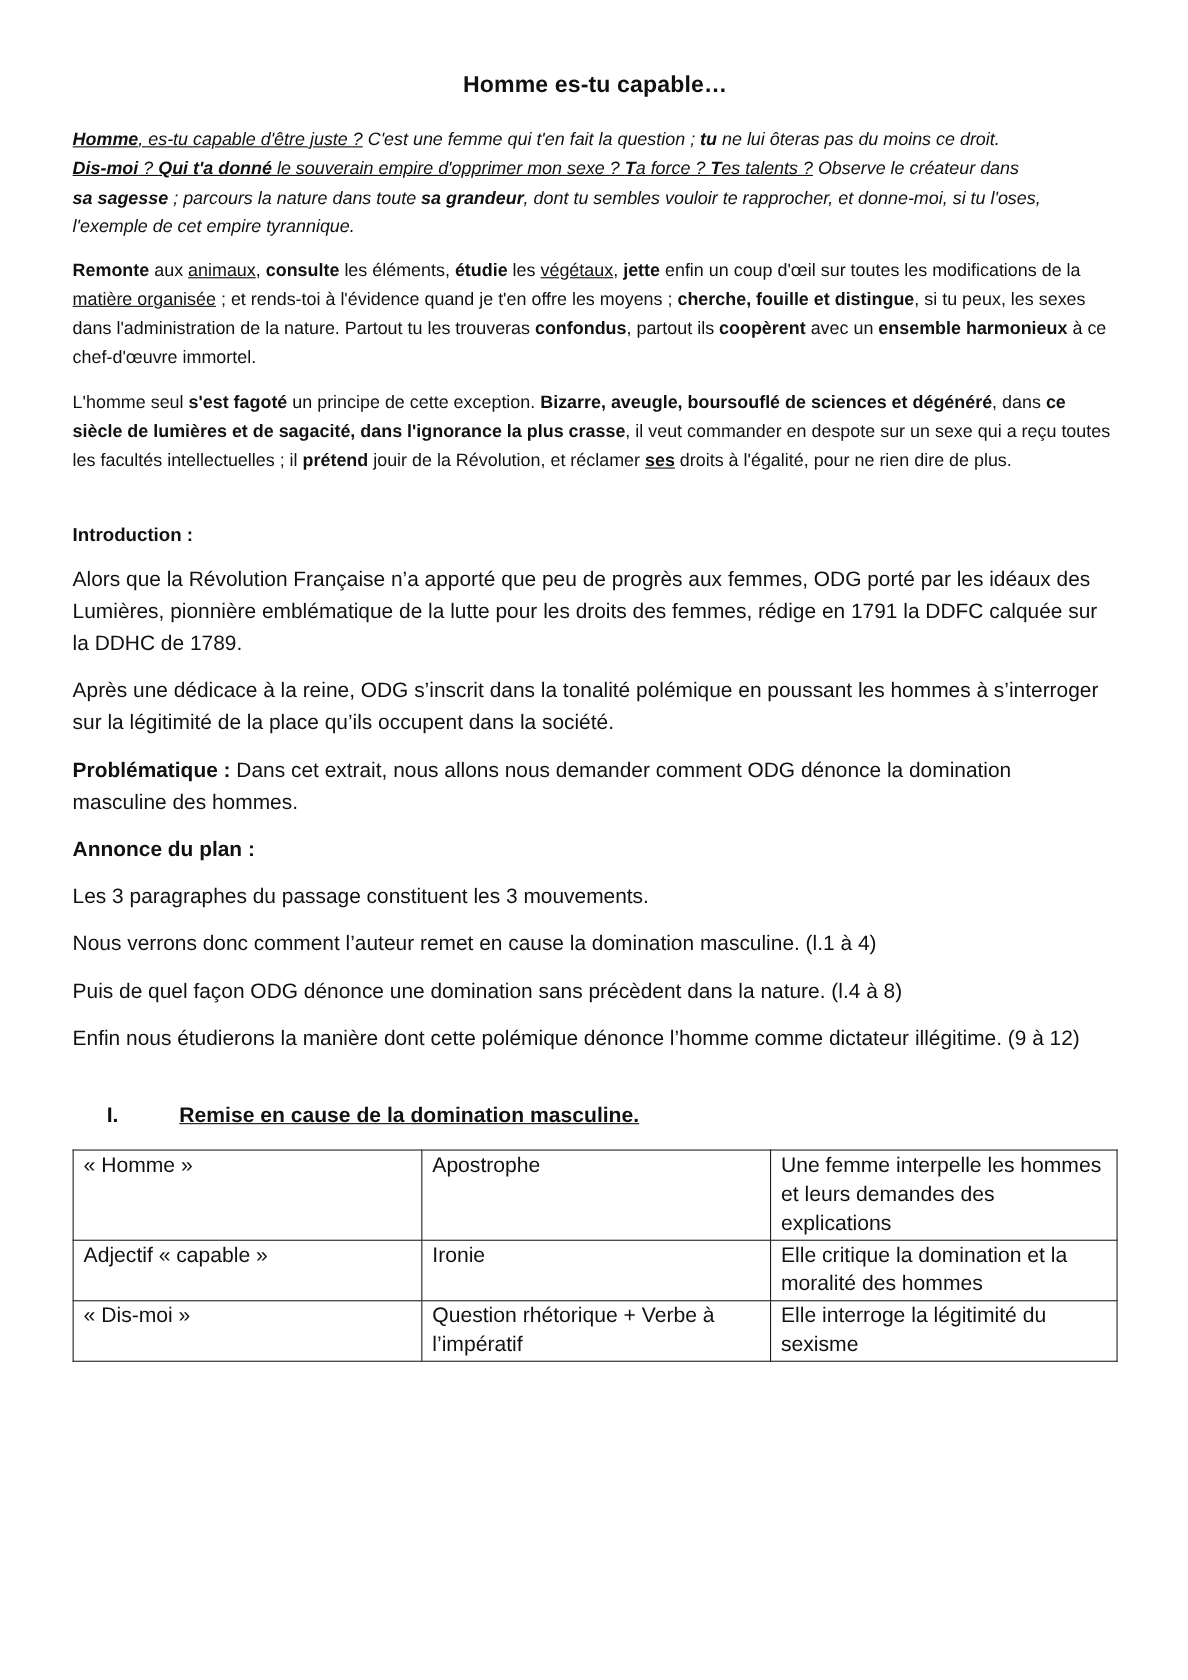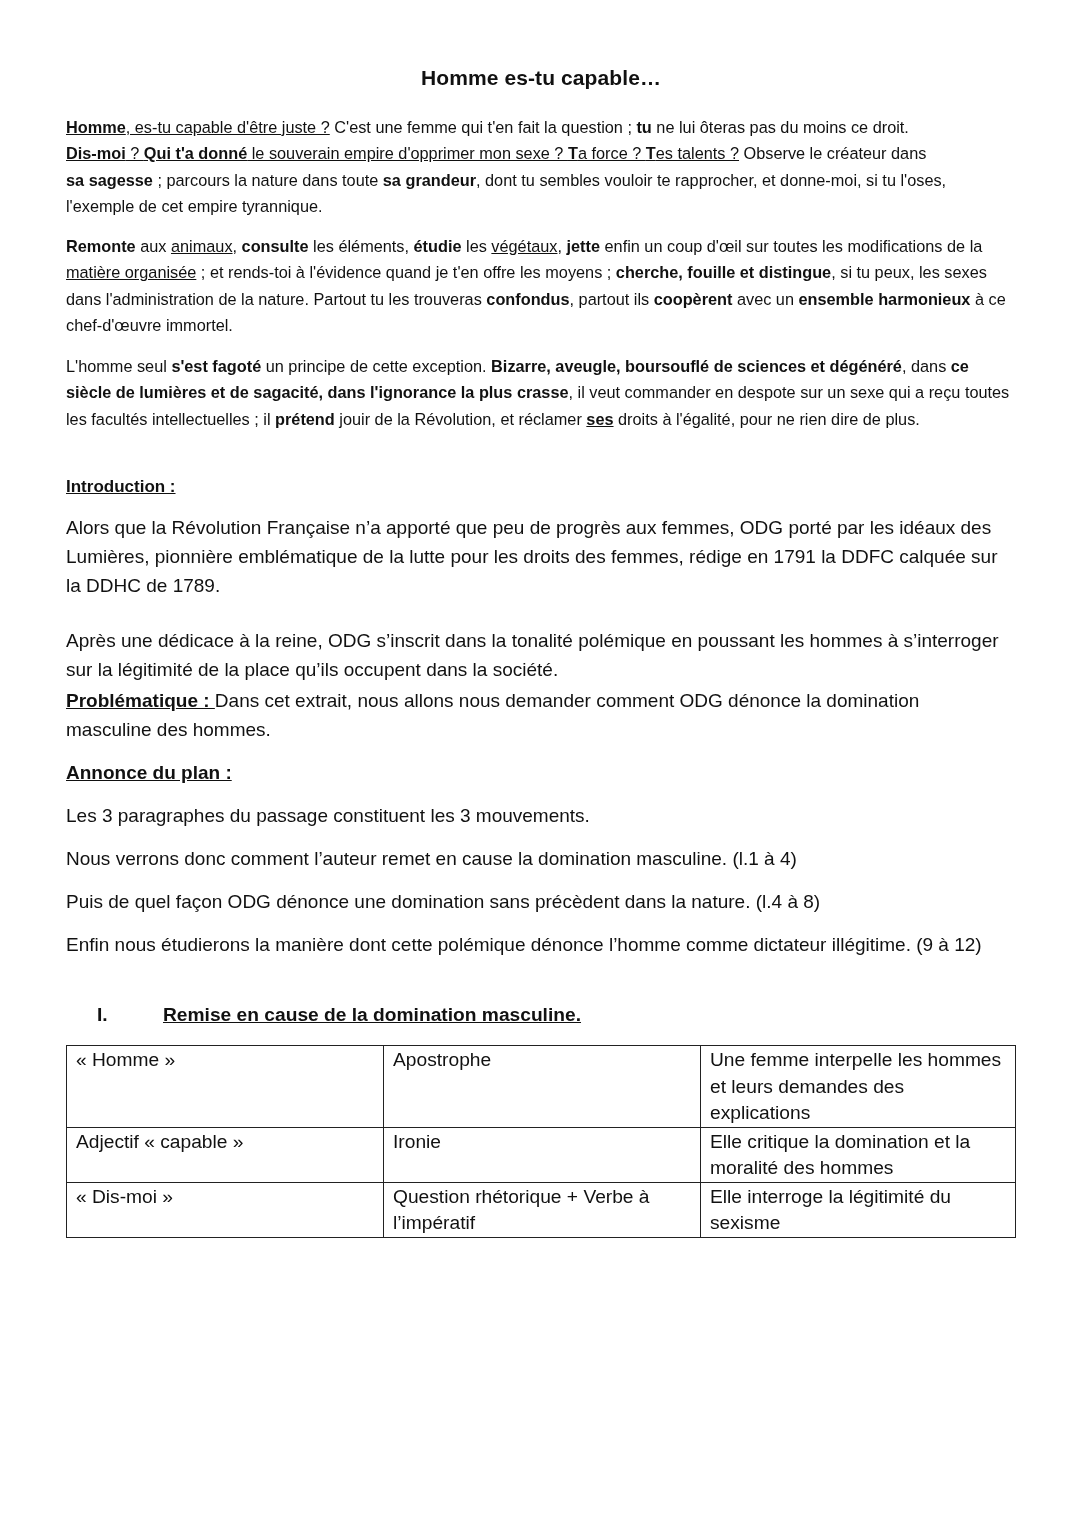--- a/index.html
+++ b/index.html
@@ -12,21 +12,21 @@
     .title {
       position: absolute; left: 0; width: 950px; top: 66px;
       text-align: center; font-weight: bold; font-size: 21px; letter-spacing: 0.1px;
     }
     .excerpt { position: absolute; left: 0; width: 950px; font-size: 16.3px; line-height: 26.3px; }
     .excerpt p { margin: 0; }
     .u { text-decoration: underline; }
     .b { font-weight: bold; }
     .body-lg { position: absolute; left: 0; width: 935px; font-size: 19px; line-height: 29px; }
     .body-lg p { margin: 0; }
-    .heading { font-weight: bold; text-decoration: underline; }
+    .heading { font-weight: bold; }
     .section-h { position: absolute; left: 31px; top: 1004px; font-size: 19.2px; font-weight: bold; }
     .section-h .num { display: inline-block; width: 66px; }
     .section-h .txt { text-decoration: underline; }
     table.analysis {
       position: absolute; left: 0; top: 1045px; width: 950px;
       border-collapse: collapse; font-size: 19.2px; line-height: 26.5px; padding-left: 20px;
     }
     table.analysis td {
       border: 1.6px solid #222; vertical-align: top; padding: 1px 9px 0 9px;
     }
@@ -34,21 +34,21 @@
     table.analysis td.c2 { width: 298px; }
     sup { font-size: 11px; line-height: 0; }
   </style>
 </head>
 <body>
 
 <div class="page">
 
   <div class="title">Homme es-tu capable…</div>
 
-  <div class="excerpt" style="top:114px;">
+  <div class="excerpt" style="top:114px;font-style:italic;">
     <p>
       <span class="u b">Homme</span><span class="u">, es-tu capable d'être juste ?</span><span> C'est une femme qui t'en fait la question ; </span><span class="b">tu</span><span> ne lui ôteras pas du moins ce droit.</span>
       <br>
       <span class="u b">Dis-moi</span><span class="u"> ? </span><span class="u b">Qui t'a donné</span><span class="u"> le souverain empire d'opprimer mon sexe ? </span><span class="u b">T</span><span class="u">a force ? </span><span class="u b">T</span><span class="u">es talents ?</span><span> Observe le créateur dans </span><br><span class="b">sa sagesse</span><span> ; parcours la nature dans toute </span><span class="b">sa grandeur</span><span>, dont tu sembles vouloir te rapprocher, et donne-moi, si tu l'oses, l'exemple de cet empire tyrannique.</span>
     </p>
   </div>
 
   <div class="excerpt" style="top:233px;">
     <p>
       <span class="b">Remonte</span><span> aux </span><span class="u">animaux</span><span>, </span><span class="b">consulte</span><span> les éléments, </span><span class="b">étudie</span><span> les </span><span class="u">végétaux</span><span>, </span><span class="b">jette</span><span> enfin un coup d'œil sur toutes les modifications de la </span><span class="u">matière organisée</span><span> ; et rends-toi à l'évidence quand je t'en offre les moyens ; </span><span class="b">cherche, fouille et distingue</span><span>, si tu peux, les sexes dans l'administration de la nature. Partout tu les trouveras </span><span class="b">confondus</span><span>, partout ils </span><span class="b">coopèrent</span><span> avec un </span><span class="b">ensemble harmonieux</span><span> à ce chef-d'œuvre immortel.</span>
@@ -60,21 +60,21 @@
       <span> L'homme seul </span><span class="b">s'est fagoté</span><span> un principe de cette exception. </span><span class="b">Bizarre, aveugle, boursouflé de sciences et dégénéré</span><span>, dans </span><span class="b">ce siècle de lumières et de sagacité, dans l'ignorance la plus crasse</span><span>, il veut commander en despote sur un sexe qui a reçu toutes les facultés intellectuelles ; il </span><span class="b">prétend</span><span> jouir de la Révolution, et réclamer </span><span class="b u">ses</span><span> droits à l'égalité, pour ne rien dire de plus.</span>
     </p>
   </div>
 
   <div class="body-lg" style="top:472px; font-size:17px;">
     <p class="heading">Introduction :</p>
   </div>
   <div class="body-lg" style="top:513px;">
     <p>Alors que la Révolution Française n’a apporté que peu de progrès aux femmes, ODG porté par les idéaux des Lumières, pionnière emblématique de la lutte pour les droits des femmes, rédige en 1791 la DDFC calquée sur la DDHC de 1789.</p>
   </div>
-  <div class="body-lg" style="top:614px;margin-top:12px;">
+  <div class="body-lg" style="top:614px;">
     <p>Après une dédicace à la reine, ODG s’inscrit dans la tonalité polémique en poussant les hommes à s’interroger sur la légitimité de la place qu’ils occupent dans la société.</p>
   </div>
 
   <div class="body-lg" style="top:686px;">
     <p><span class="heading">Problématique : </span><span>Dans cet extrait, nous allons nous demander comment ODG dénonce la domination masculine des hommes.</span></p>
   </div>
 
   <div class="body-lg" style="top:758px;">
     <p class="heading">Annonce du plan :</p>
   </div>

